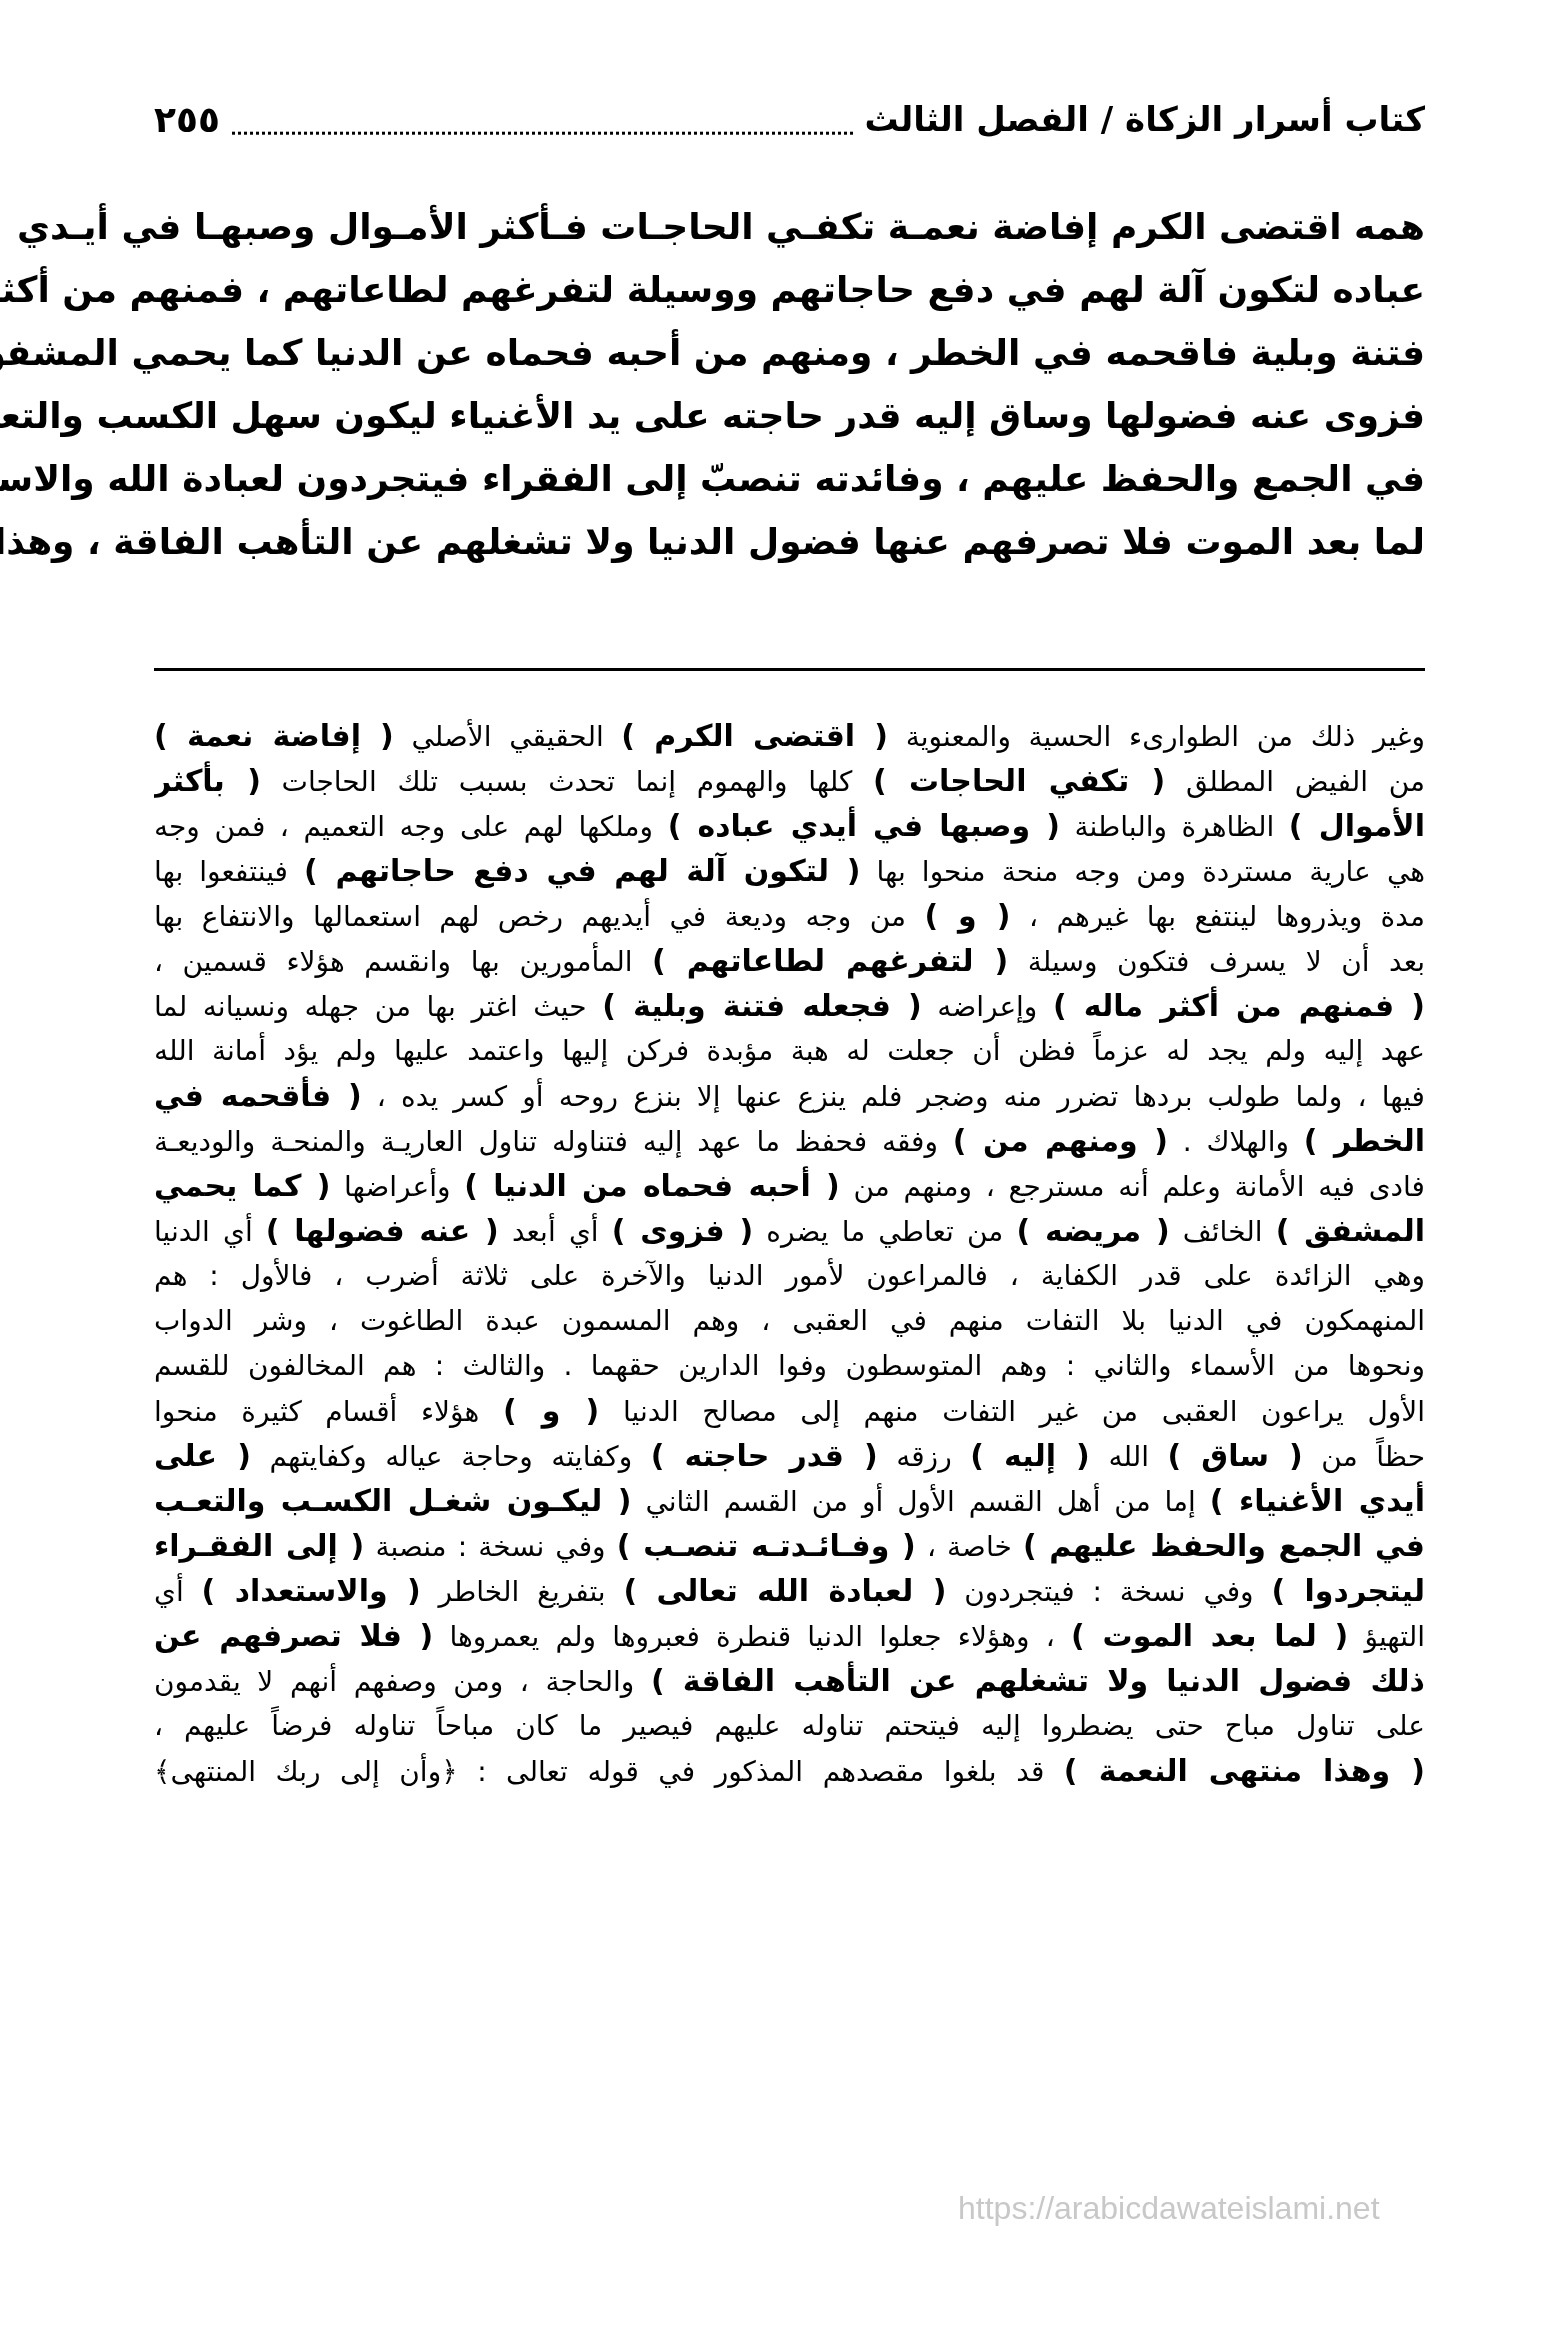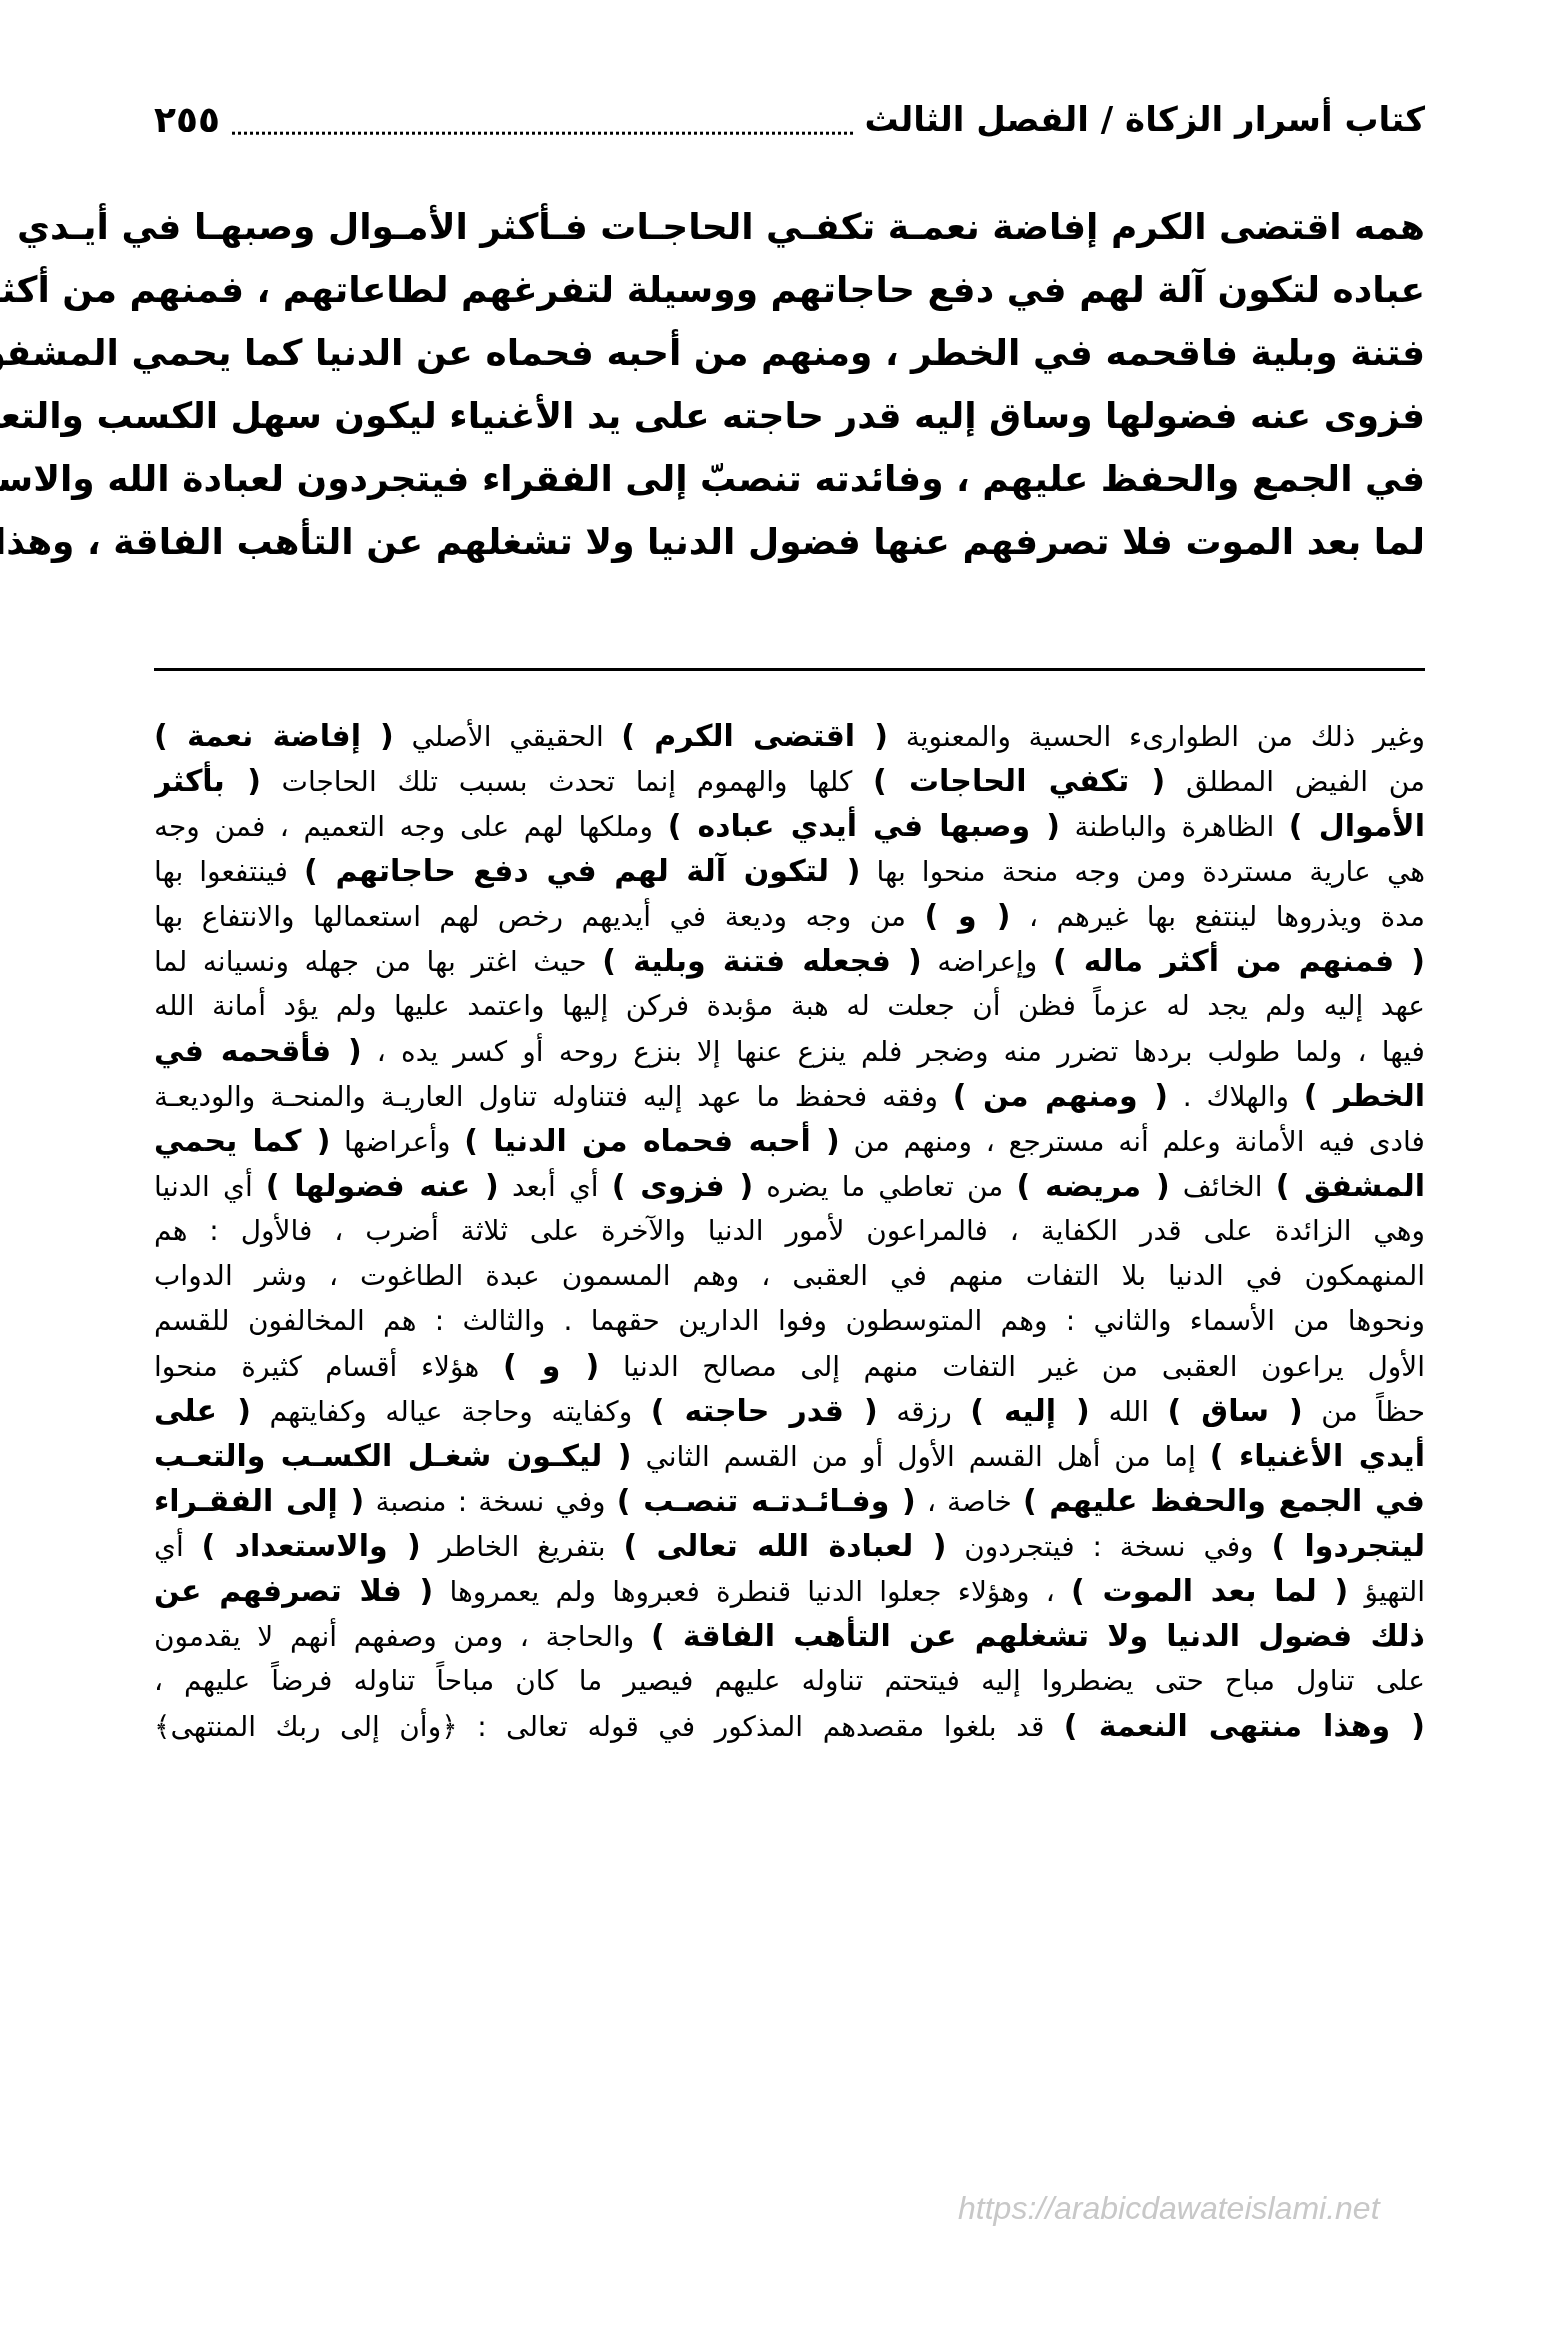--- a/index.html
+++ b/index.html
@@ -102,21 +102,20 @@
     }
     .watermark {
       position: absolute;
       left: 958px;
       top: 2190px;
       font-family: "Liberation Sans", sans-serif;
       font-size: 32px;
       color: #c8c8c8;
       direction: ltr;
       white-space: nowrap;
-      font-style: italic;
     }
   </style>
 </head>
 <body>
 
 <div class="page">
 
   <div class="header">
     <span class="title">كتاب أسرار الزكاة / الفصل الثالث</span>
     <span class="dots"></span>
@@ -133,20 +132,21 @@
   </div>
 
   <div class="separator"></div>
 
   <div class="commentary" id="commentary">
       <span class="line"><span>وغير ذلك من الطوارىء الحسية والمعنوية </span><b>( اقتضى الكرم )</b><span> الحقيقي الأصلي </span><b>( إفاضة نعمة )</b></span>
       <span class="line"><span>من الفيض المطلق </span><b>( تكفي الحاجات )</b><span> كلها والهموم إنما تحدث بسبب تلك الحاجات </span><b>( بأكثر</b></span>
       <span class="line"><b>الأموال )</b><span> الظاهرة والباطنة </span><b>( وصبها في أيدي عباده )</b><span> وملكها لهم على وجه التعميم ، فمن وجه</span></span>
       <span class="line"><span>هي عارية مستردة ومن وجه منحة منحوا بها </span><b>( لتكون آلة لهم في دفع حاجاتهم )</b><span> فينتفعوا بها</span></span>
       <span class="line"><span>مدة ويذروها لينتفع بها غيرهم ، </span><b>( و )</b><span> من وجه وديعة في أيديهم رخص لهم استعمالها والانتفاع بها</span></span>
+      <span class="line"><span>بعد أن لا يسرف فتكون وسيلة </span><b>( لتفرغهم لطاعاتهم )</b><span> المأمورين بها وانقسم هؤلاء قسمين ،</span></span>
       <span class="line"><b>( فمنهم من أكثر ماله )</b><span> وإعراضه </span><b>( فجعله فتنة وبلية )</b><span> حيث اغتر بها من جهله ونسيانه لما</span></span>
       <span class="line"><span>عهد إليه ولم يجد له عزماً فظن أن جعلت له هبة مؤبدة فركن إليها واعتمد عليها ولم يؤد أمانة الله</span></span>
       <span class="line"><span>فيها ، ولما طولب بردها تضرر منه وضجر فلم ينزع عنها إلا بنزع روحه أو كسر يده ، </span><b>( فأقحمه في</b></span>
       <span class="line"><b>الخطر )</b><span> والهلاك . </span><b>( ومنهم من )</b><span> وفقه فحفظ ما عهد إليه فتناوله تناول العاريـة والمنحـة والوديعـة</span></span>
       <span class="line"><span>فادى فيه الأمانة وعلم أنه مسترجع ، ومنهم من </span><b>( أحبه فحماه من الدنيا )</b><span> وأعراضها </span><b>( كما يحمي</b></span>
       <span class="line"><b>المشفق )</b><span> الخائف </span><b>( مريضه )</b><span> من تعاطي ما يضره </span><b>( فزوى )</b><span> أي أبعد </span><b>( عنه فضولها )</b><span> أي الدنيا</span></span>
       <span class="line"><span>وهي الزائدة على قدر الكفاية ، فالمراعون لأمور الدنيا والآخرة على ثلاثة أضرب ، فالأول : هم</span></span>
       <span class="line"><span>المنهمكون في الدنيا بلا التفات منهم في العقبى ، وهم المسمون عبدة الطاغوت ، وشر الدواب</span></span>
       <span class="line"><span>ونحوها من الأسماء والثاني : وهم المتوسطون وفوا الدارين حقهما . والثالث : هم المخالفون للقسم</span></span>
       <span class="line"><span>الأول يراعون العقبى من غير التفات منهم إلى مصالح الدنيا </span><b>( و )</b><span> هؤلاء أقسام كثيرة منحوا</span></span>

